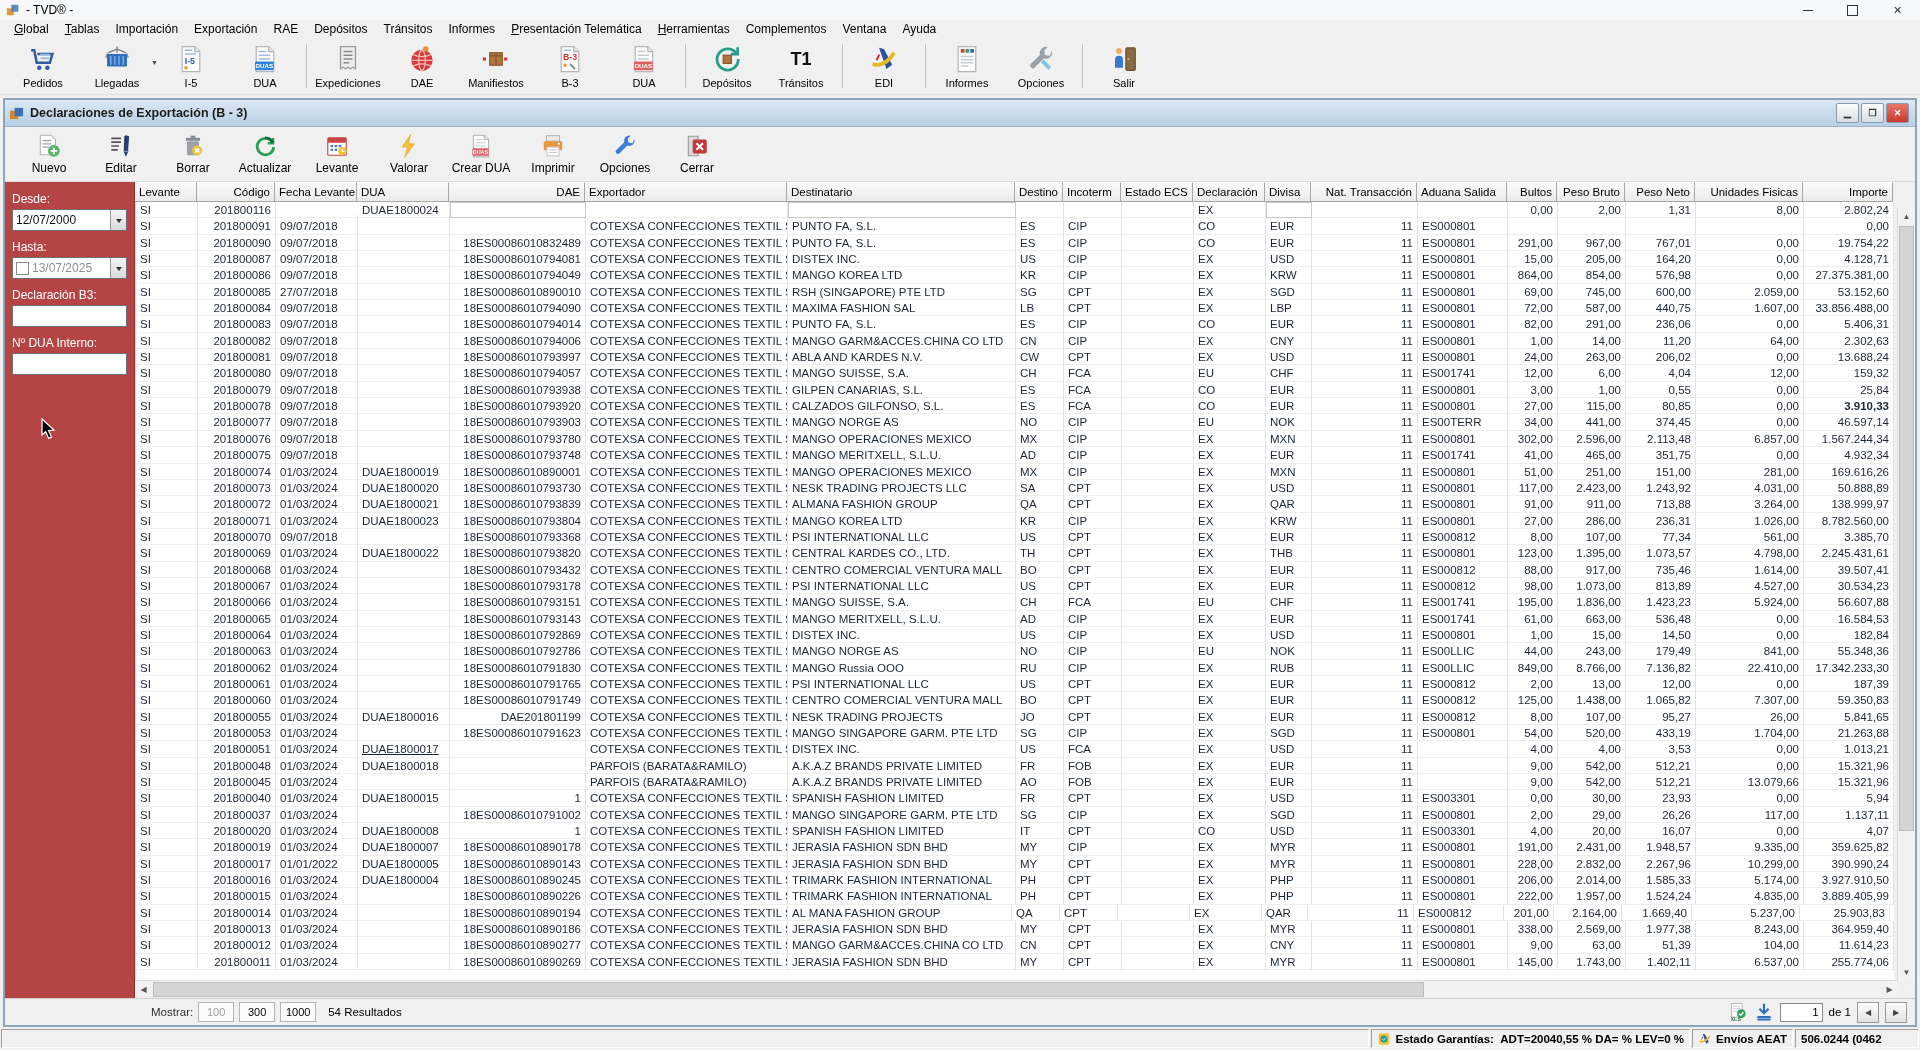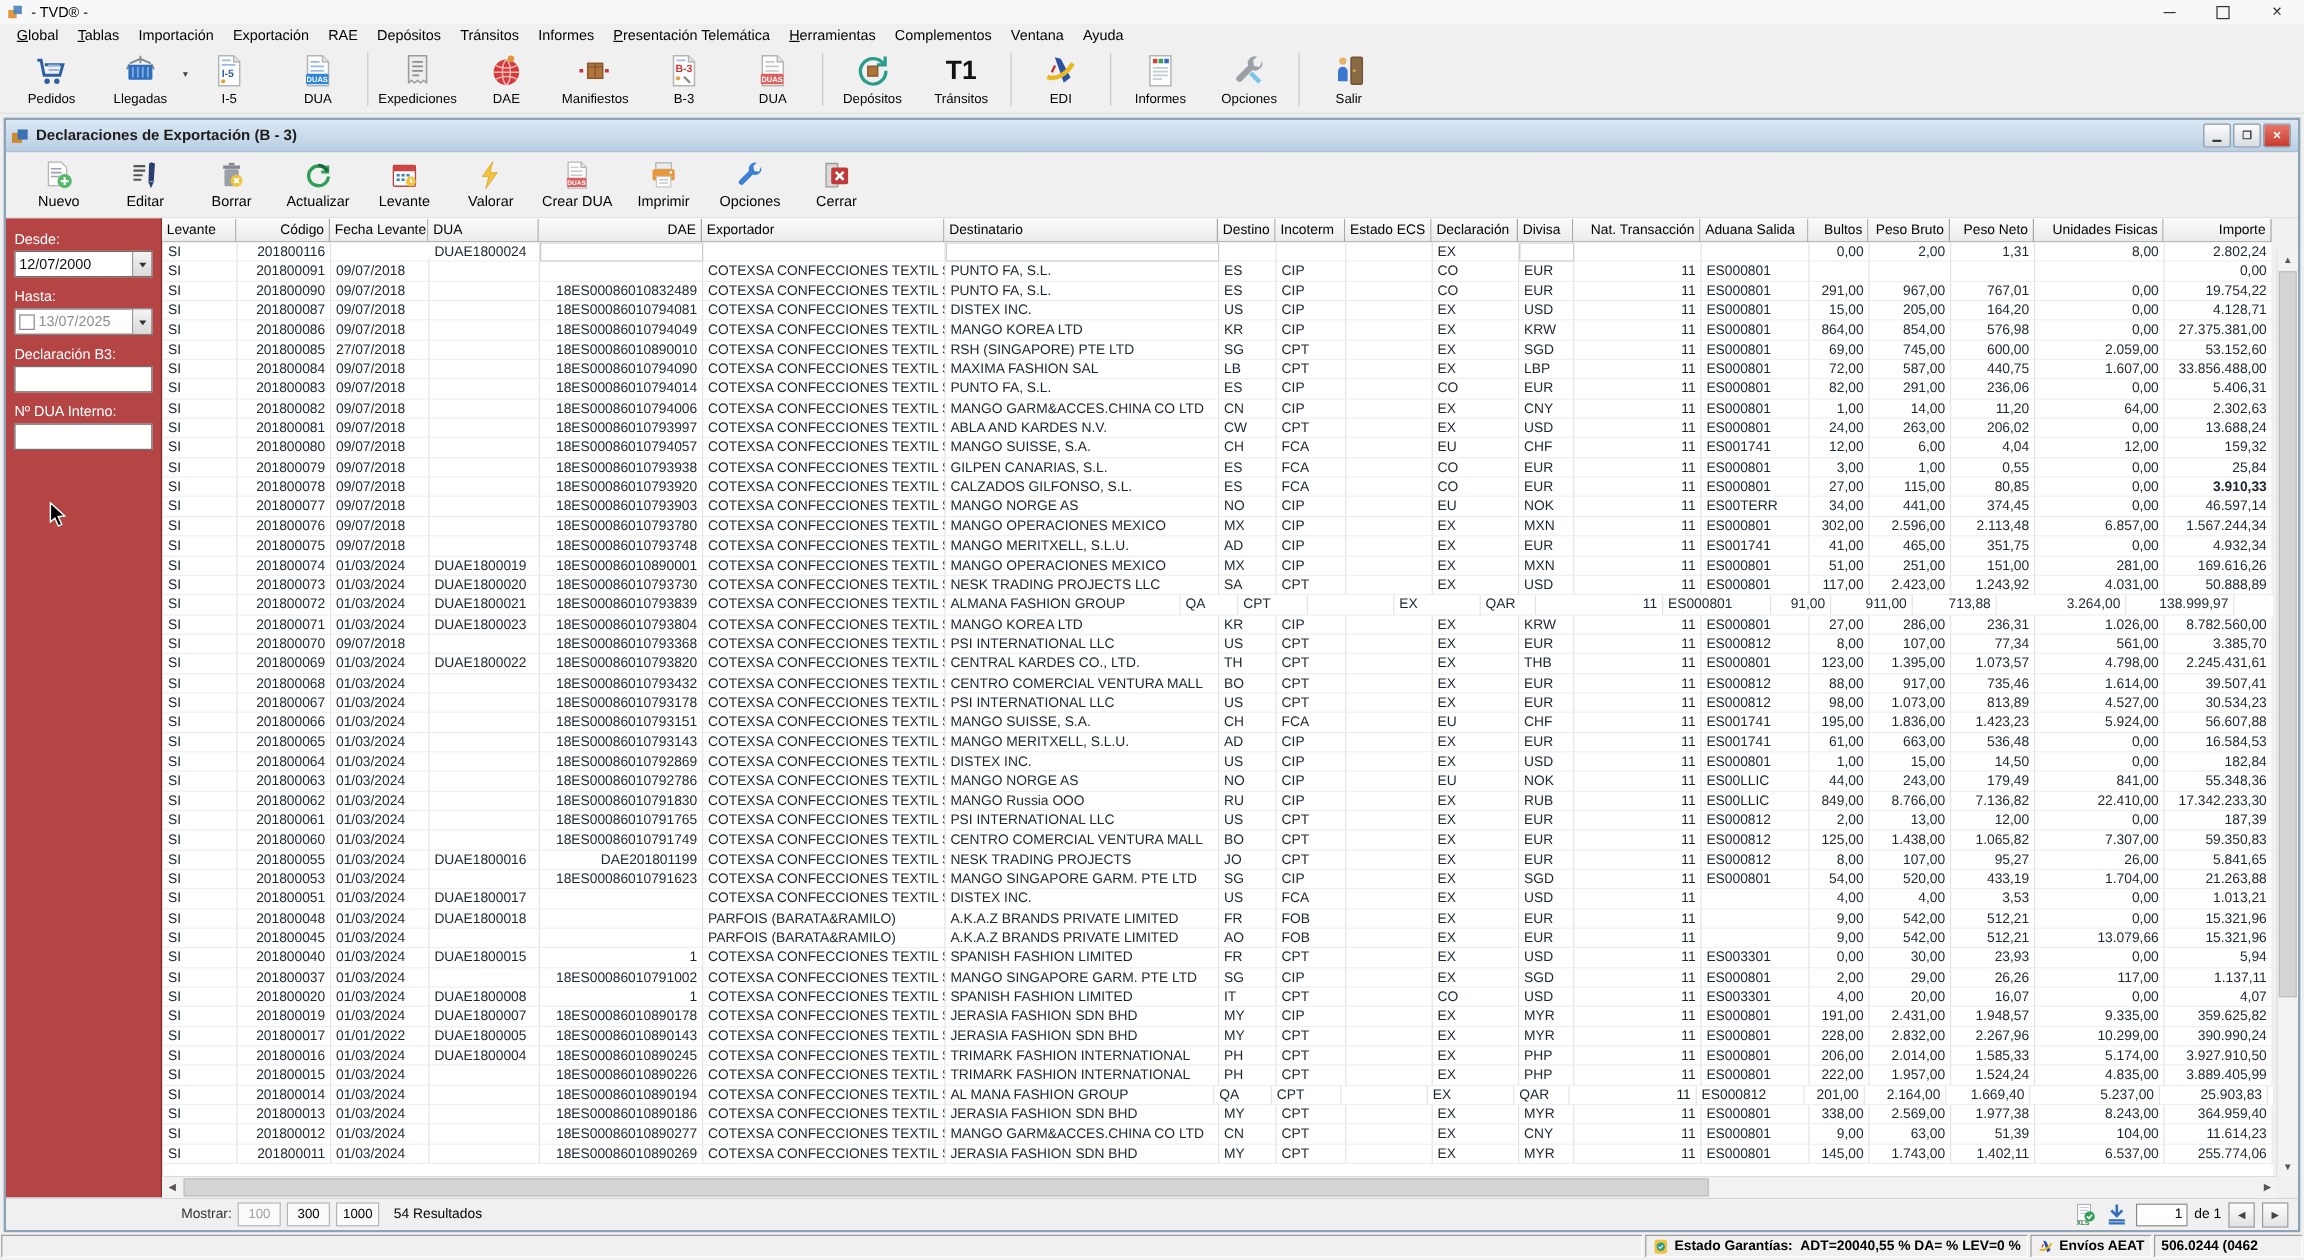--- a/index.html
+++ b/index.html
@@ -15,21 +15,21 @@
   .gx{font-size:11px;line-height:1;}
   .menubar{position:absolute;top:20px;left:0;right:0;height:18px;background:#f0f0f0;display:flex;align-items:center;
            font-size:12px;padding-left:6px;}
   .mi{padding:1px 8px;white-space:nowrap;}
   .toolbar{position:absolute;top:38px;left:0;right:0;height:56px;background:#f0f0f0;display:flex;align-items:center;padding-left:6px;border-bottom:1px solid #e2e2e2;}
   .tb-btn{min-width:66px;padding:0 4px;display:flex;flex-direction:column;align-items:center;justify-content:center;font-size:11px;gap:2px;position:relative;}
   .tb-ic{width:32px;height:32px;display:flex;align-items:center;justify-content:center;}
   .tb-ic svg{width:30px;height:30px;}
   .dd-mini{position:absolute;right:-4px;top:16px;font-size:7px;color:#444;}
   .tb-sep{width:1px;height:44px;background:#c6c6c6;margin:0 4px;}
-  .t1-glyph{font-size:22px;font-weight:600;color:#111;}
+  .t1-glyph{font-size:18px;font-weight:600;color:#111;}
   
   .child{position:absolute;top:98px;left:3px;right:3px;bottom:23px;border:2px solid #8ea4b8;background:#f0f0f0;
          display:flex;flex-direction:column;}
   .ctitle{height:26px;background:linear-gradient(#dce8f4,#b9cee3);display:flex;align-items:center;padding:0 4px;
           font-size:12.5px;font-weight:600;color:#1c1c1c;border-bottom:1px solid #9fb4c8;}
   .ctitle .cic{width:15px;height:15px;margin-right:6px;}
   .cbtns{margin-left:auto;display:flex;gap:2px;padding-right:2px;}
   .cbtn{width:21px;height:18px;background:linear-gradient(#fdfdfd,#d8dde3);border:1px solid #8a9aa8;border-radius:2px;
         display:flex;align-items:center;justify-content:center;font-size:9px;color:#333;}
   .cbtn.close{background:linear-gradient(#e9756a,#c83a2e);color:#fff;font-weight:bold;}
@@ -835,21 +835,21 @@
             <div class="g-cell ar" style="width: 108px;">4.031,00</div>
             <div class="g-cell ar" style="width: 90px;">50.888,89</div>
           </div>
           <div class="grow">
             <div class="g-cell" style="width: 62px;">SI</div>
             <div class="g-cell ar" style="width: 78px;">201800072</div>
             <div class="g-cell" style="width: 82px;">01/03/2024</div>
             <div class="g-cell" style="width: 92px;">DUAE1800021</div>
             <div class="g-cell ar" style="width: 136px;">18ES00086010793839</div>
             <div class="g-cell" style="width: 202px;">COTEXSA CONFECCIONES TEXTIL SL</div>
-            <div class="g-cell" style="width: 196px;">ALMANA FASHION GROUP</div>
+            <div class="g-cell" style="width: 228px;">ALMANA FASHION GROUP</div>
             <div class="g-cell" style="width: 48px;">QA</div>
             <div class="g-cell" style="width: 58px;">CPT</div>
             <div class="g-cell" style="width: 72px;"></div>
             <div class="g-cell" style="width: 72px;">EX</div>
             <div class="g-cell" style="width: 46px;">QAR</div>
             <div class="g-cell ar" style="width: 106px;">11</div>
             <div class="g-cell" style="width: 90px;">ES000801</div>
             <div class="g-cell ar" style="width: 50px;">91,00</div>
             <div class="g-cell ar" style="width: 68px;">911,00</div>
             <div class="g-cell ar" style="width: 70px;">713,88</div>
@@ -1147,21 +1147,21 @@
             <div class="g-cell ar" style="width: 50px;">54,00</div>
             <div class="g-cell ar" style="width: 68px;">520,00</div>
             <div class="g-cell ar" style="width: 70px;">433,19</div>
             <div class="g-cell ar" style="width: 108px;">1.704,00</div>
             <div class="g-cell ar" style="width: 90px;">21.263,88</div>
           </div>
           <div class="grow">
             <div class="g-cell" style="width: 62px;">SI</div>
             <div class="g-cell ar" style="width: 78px;">201800051</div>
             <div class="g-cell" style="width: 82px;">01/03/2024</div>
-            <div class="g-cell" style="width: 92px;">DUAE1800017</div>
+            <div class="g-cell" style="width: 92px; text-decoration: underline;">DUAE1800017</div>
             <div class="g-cell ar" style="width: 136px;"></div>
             <div class="g-cell" style="width: 202px;">COTEXSA CONFECCIONES TEXTIL SL</div>
             <div class="g-cell" style="width: 228px;">DISTEX INC.</div>
             <div class="g-cell" style="width: 48px;">US</div>
             <div class="g-cell" style="width: 58px;">FCA</div>
             <div class="g-cell" style="width: 72px;"></div>
             <div class="g-cell" style="width: 72px;">EX</div>
             <div class="g-cell" style="width: 46px;">USD</div>
             <div class="g-cell ar" style="width: 106px;">11</div>
             <div class="g-cell" style="width: 90px;"></div>

